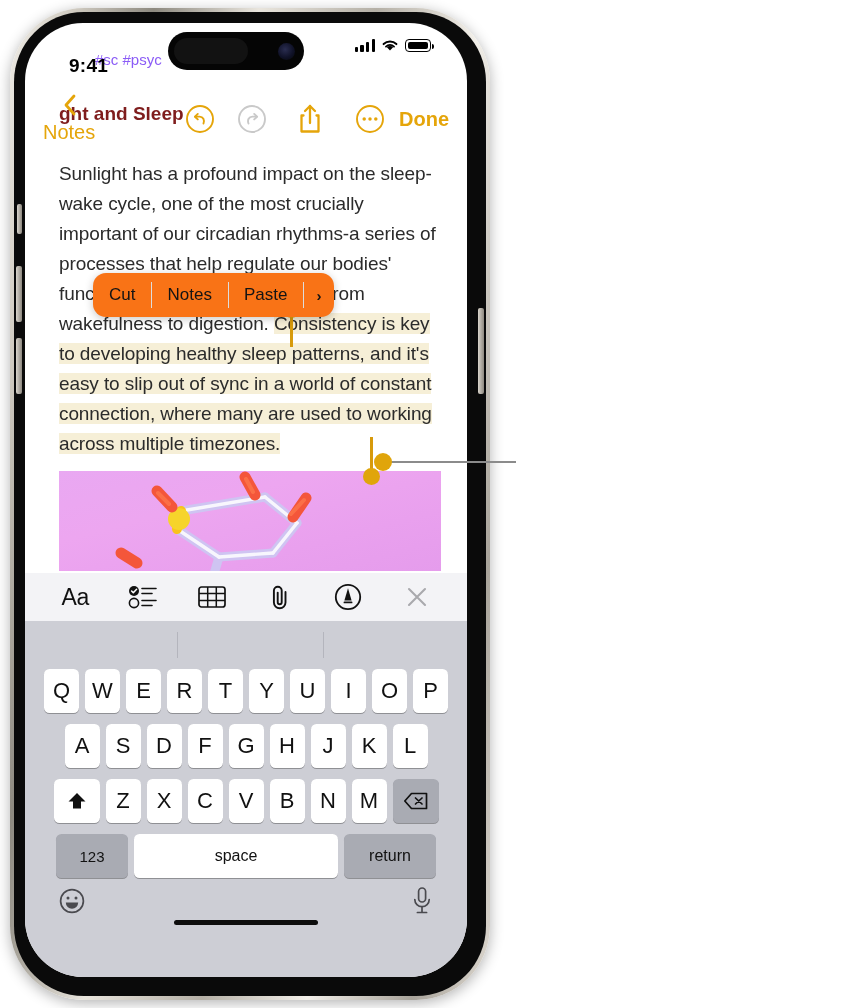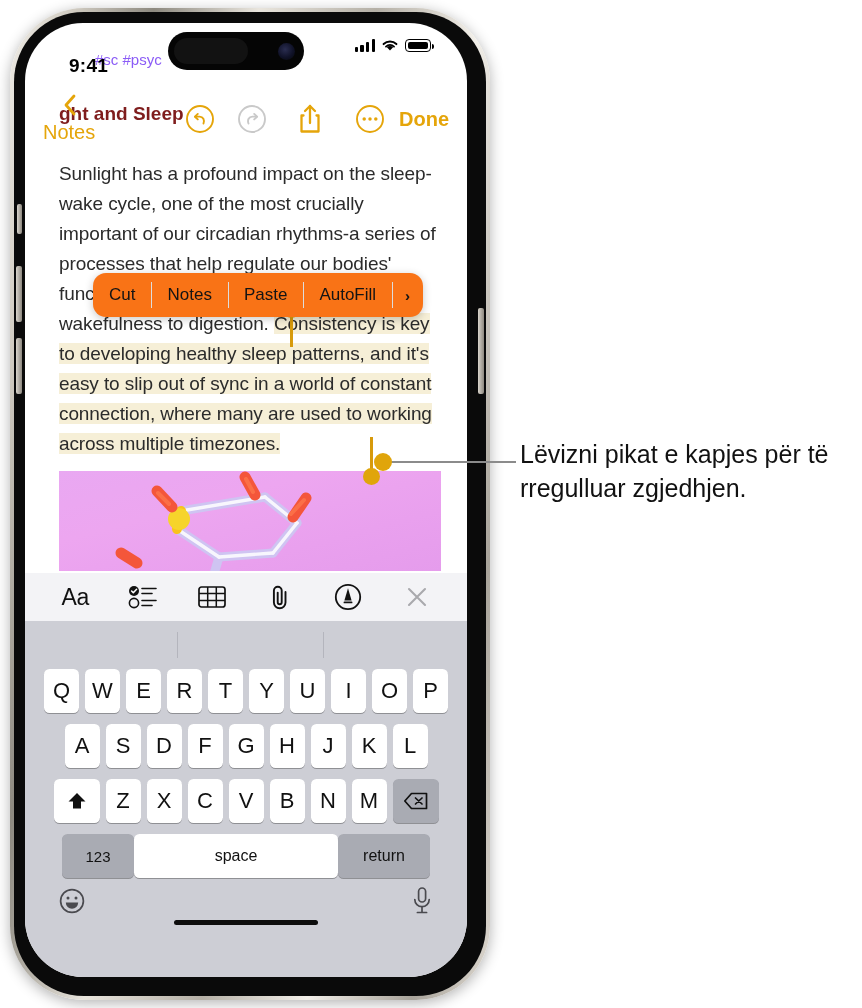--- a/index.html
+++ b/index.html
@@ -142,21 +142,21 @@
     z-index: 25; background: #cdced5;
   }
   .predict { position: relative; height: 46px; }
   .predict .sep { position: absolute; top: 11px; height: 26px; width: 1px; background: #b4b5bd; }
   .predict .sep.s1 { left: 152px; }
   .predict .sep.s2 { left: 298px; }
   .krow { display: flex; justify-content: center; align-items: center; }
   .krow.r1 { gap: 6px; margin: 2px 0 0 0; }
   .krow.r2 { gap: 6px; margin: 11px 0 0 0; }
   .krow.r3 { gap: 6px; margin: 11px 0 0 0; }
-  .krow.r4 { gap: 0; margin: 11px 0 0 0; }
+  .krow.r4 { gap: 6px; margin: 11px 0 0 0; }
   .key {
     width: 35px; height: 44px; border-radius: 5.5px;
     background: #ffffff; box-shadow: 0 1px 0 rgba(0,0,0,.30);
     display: flex; align-items: center; justify-content: center;
     font-size: 22px; color: #111;
   }
   .key.dark { background: #a9abb3; }
   .key.wide { width: 46px; }
   .key.fn { width: 72px; height: 44px; font-size: 15px; }
   .key.space { width: 204px; height: 44px; font-size: 16px; }
@@ -317,21 +317,20 @@
         <div class="handle" style="left:338px; top:288px; width:18px; height:48px;">
           <div class="bar" style="left:7px; top:0; height:34px;"></div>
           <div class="dot" style="left:0; top:31px;"></div>
         </div>
       </div>
 
       <div class="edit-menu">
         <div class="mi">Cut</div>
         <div class="mi">Notes</div>
         <div class="mi">Paste</div>
-        <div class="mi">AutoFill</div>
         <div class="mi chev">›</div>
       </div>
 
       <div class="fmt-bar">
         <div class="fb fmt-aa">Aa</div>
         <div class="fb">
           <svg width="30" height="26" viewBox="0 0 30 26">
             <circle cx="6" cy="7" r="5" fill="#111"></circle>
             <path d="M3.6 7 L5.3 8.8 L8.6 5.2" stroke="#fff" stroke-width="1.5" fill="none" stroke-linecap="round" stroke-linejoin="round"></path>
             <circle cx="6" cy="19" r="4.6" stroke="#111" stroke-width="1.6" fill="none"></circle>
@@ -440,15 +439,14 @@
           </div>
           <div class="home-ind"></div>
         </div>
       </div>
 
     </div>
   </div>
 
   <div class="callout-line"></div>
   <div class="callout-dot"></div>
-  <div class="callout-text">Lëvizni pikat e kapjes për të rregulluar zgjedhjen.</div>
 
 </div>
 
 </body></html>

